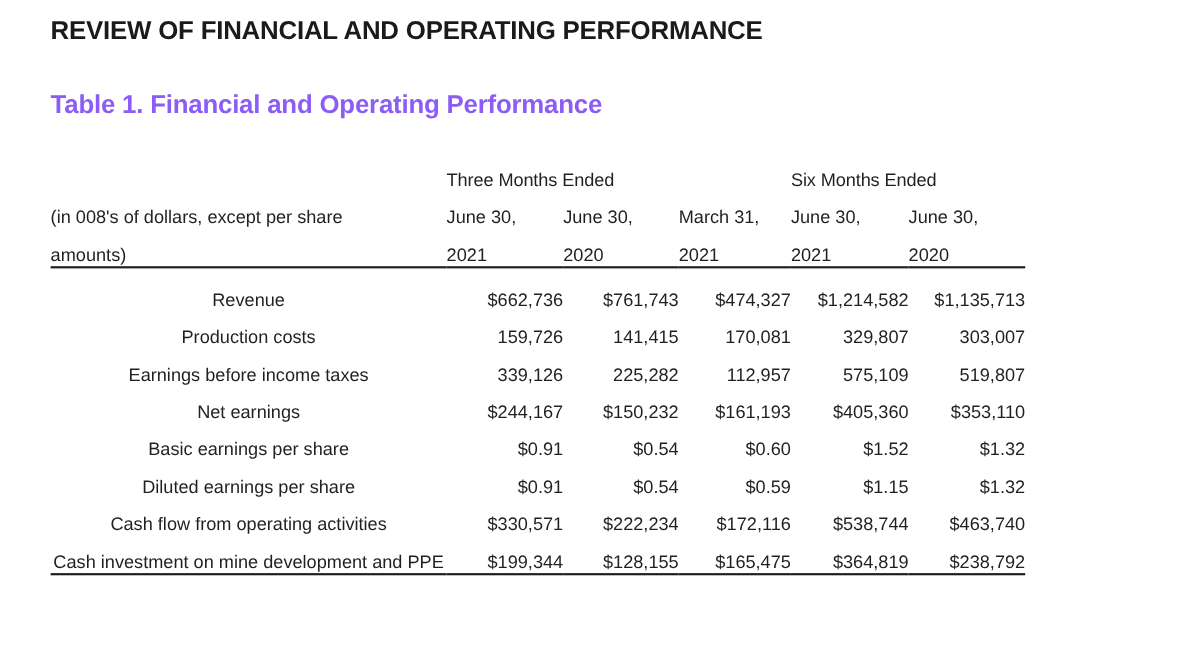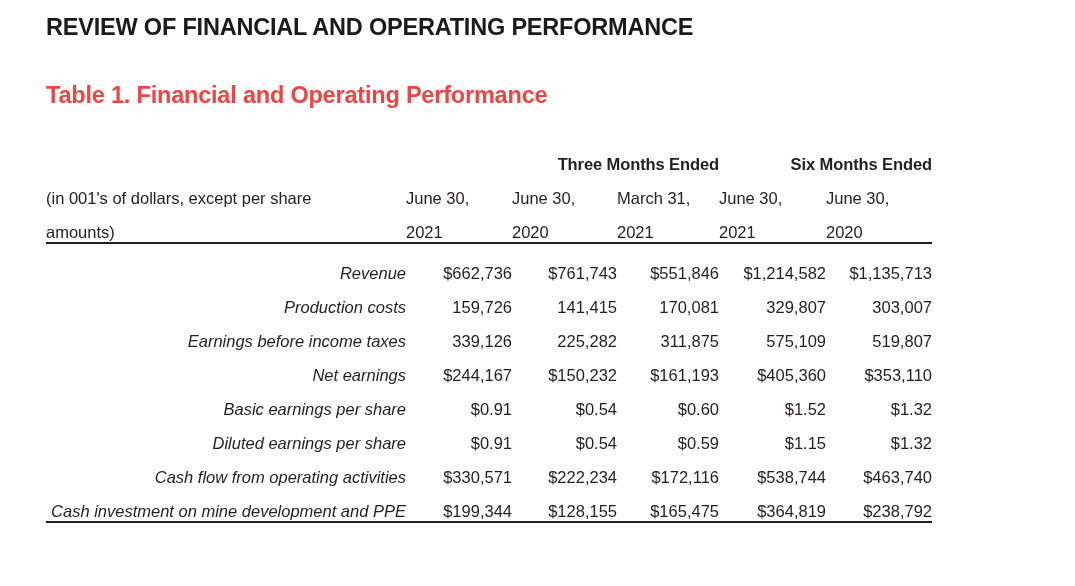--- a/index.html
+++ b/index.html
@@ -32,21 +32,21 @@
     color: #1a1a1a;
     white-space: nowrap;
   }
   .table-caption {
     position: absolute;
     left: 46px;
     top: 82px;
     font-size: 23.5px;
     font-weight: bold;
     letter-spacing: -0.2px;
-    color: #ef4444;
+    color: #8b5cf6;
     white-space: nowrap;
   }
 
   
   .fin-table {
     position: absolute;
     left: 46px;
     top: 144px;
     width: 886px;
     border-collapse: collapse;
@@ -55,22 +55,22 @@
   }
   .fin-table td, .fin-table th {
     padding: 0;
     font-weight: normal;
     vertical-align: bottom;
   }
 
   
   .group-row td {
     height: 30px;
-    font-weight: bold;
-    text-align: right;
+    font-weight: normal;
+    text-align: left;
     font-size: 16.5px;
     letter-spacing: -0.1px;
     white-space: nowrap;
   }
 
   
   .date-row td {
     height: 34px;
     text-align: left;
     white-space: nowrap;
@@ -92,23 +92,22 @@
     line-height: 0;
     font-size: 0;
   }
 
   .data-row td {
     height: 34px;
     text-align: right;
     white-space: nowrap;
   }
   .data-row td.lbl {
-    text-align: right;
+    text-align: center;
     white-space: normal;
-    font-style: italic;
   }
   .data-row.first-data td {
     padding-top: 5px;
   }
 
   .b { font-weight: bold; }
 
   
   col.c-label { width: 360px; }
   col.c-num1  { width: 106px; }
@@ -136,21 +135,21 @@
         <col class="c-num5">
     </colgroup>
     <tbody id="table-body">
 
     <tr class="group-row">
           <td></td>
           <td colspan="3">Three Months Ended</td>
           <td colspan="2">Six Months Ended</td>
         </tr>
         <tr class="date-row">
-          <td class="lbl">(in 001's of dollars, except per share</td>
+          <td class="lbl">(in 008's of dollars, except per share</td>
           <td class="b">June 30,</td>
           <td>June 30,</td>
           <td>March 31,</td>
           <td class="b">June 30,</td>
           <td>June 30,</td>
         </tr>
         <tr class="date-row">
           <td class="lbl">amounts)</td>
           <td class="b">2021</td>
           <td>2020</td>
@@ -158,37 +157,37 @@
           <td class="b">2021</td>
           <td>2020</td>
         </tr>
         <tr class="rule-row">
           <td colspan="6"></td>
         </tr>
         <tr class="data-row first-data">
           <td class="lbl">Revenue</td>
           <td class="b">$662,736</td>
           <td>$761,743</td>
-          <td>$551,846</td>
+          <td>$474,327</td>
           <td class="b">$1,214,582</td>
           <td>$1,135,713</td>
         </tr>
         <tr class="data-row">
           <td class="lbl">Production costs</td>
           <td class="b">159,726</td>
           <td>141,415</td>
           <td>170,081</td>
           <td class="b">329,807</td>
           <td>303,007</td>
         </tr>
         <tr class="data-row">
           <td class="lbl">Earnings before income taxes</td>
           <td class="b">339,126</td>
           <td>225,282</td>
-          <td>311,875</td>
+          <td>112,957</td>
           <td class="b">575,109</td>
           <td>519,807</td>
         </tr>
         <tr class="data-row">
           <td class="lbl">Net earnings</td>
           <td class="b">$244,167</td>
           <td>$150,232</td>
           <td>$161,193</td>
           <td class="b">$405,360</td>
           <td>$353,110</td>

